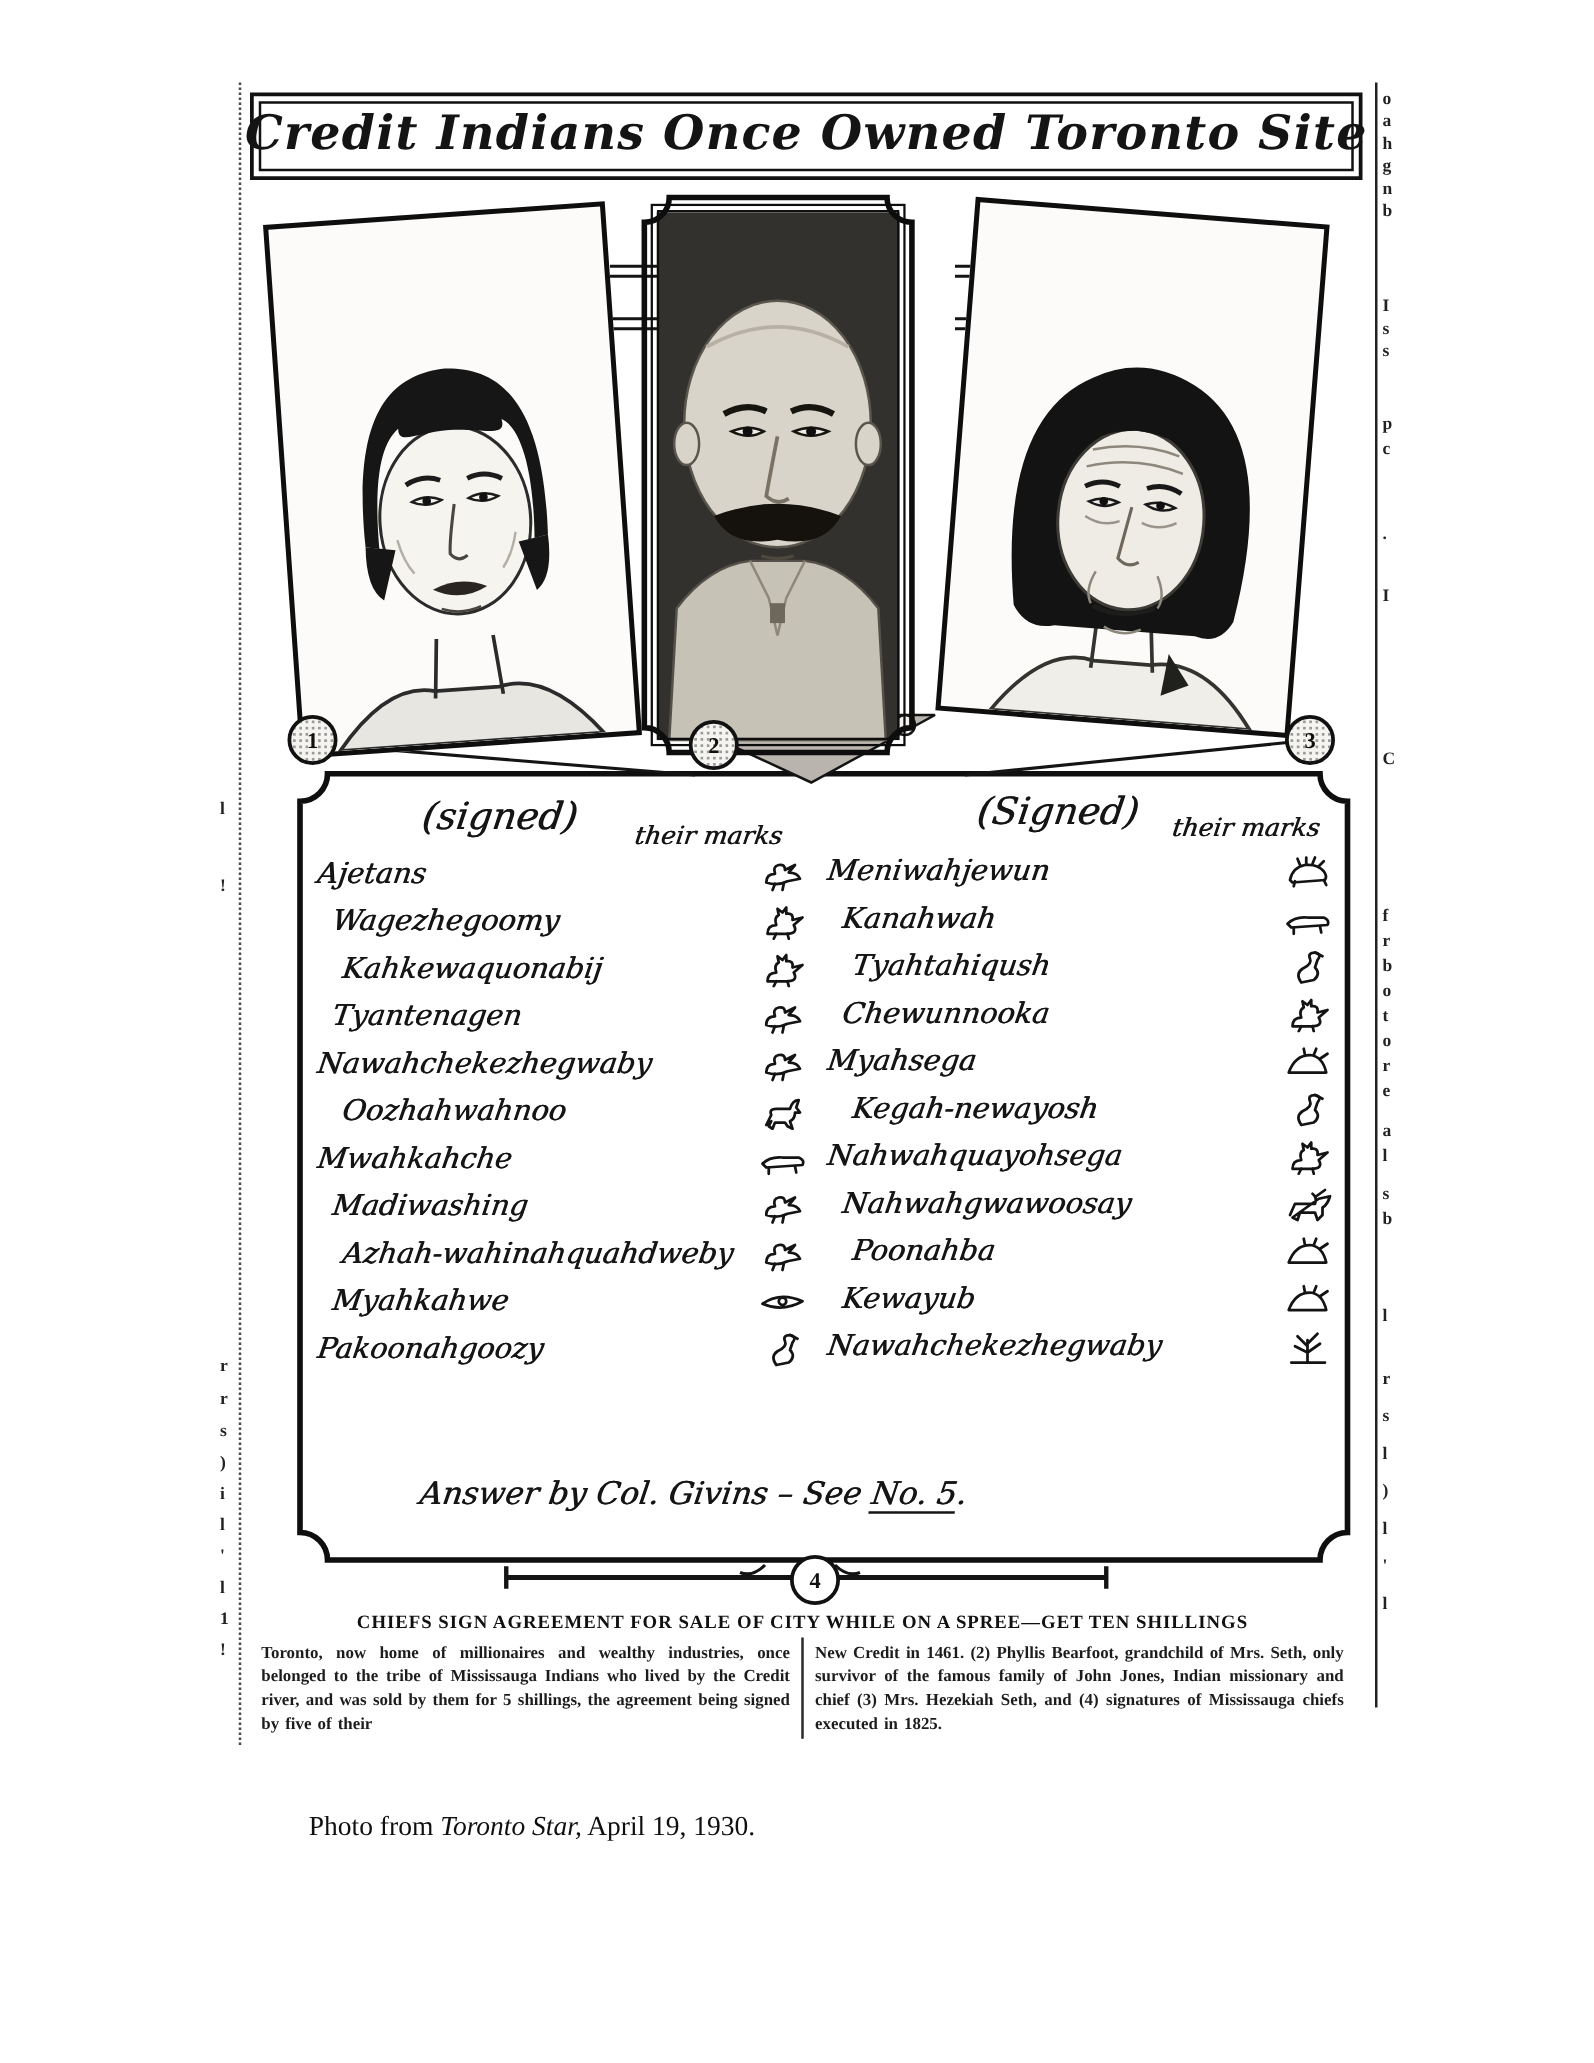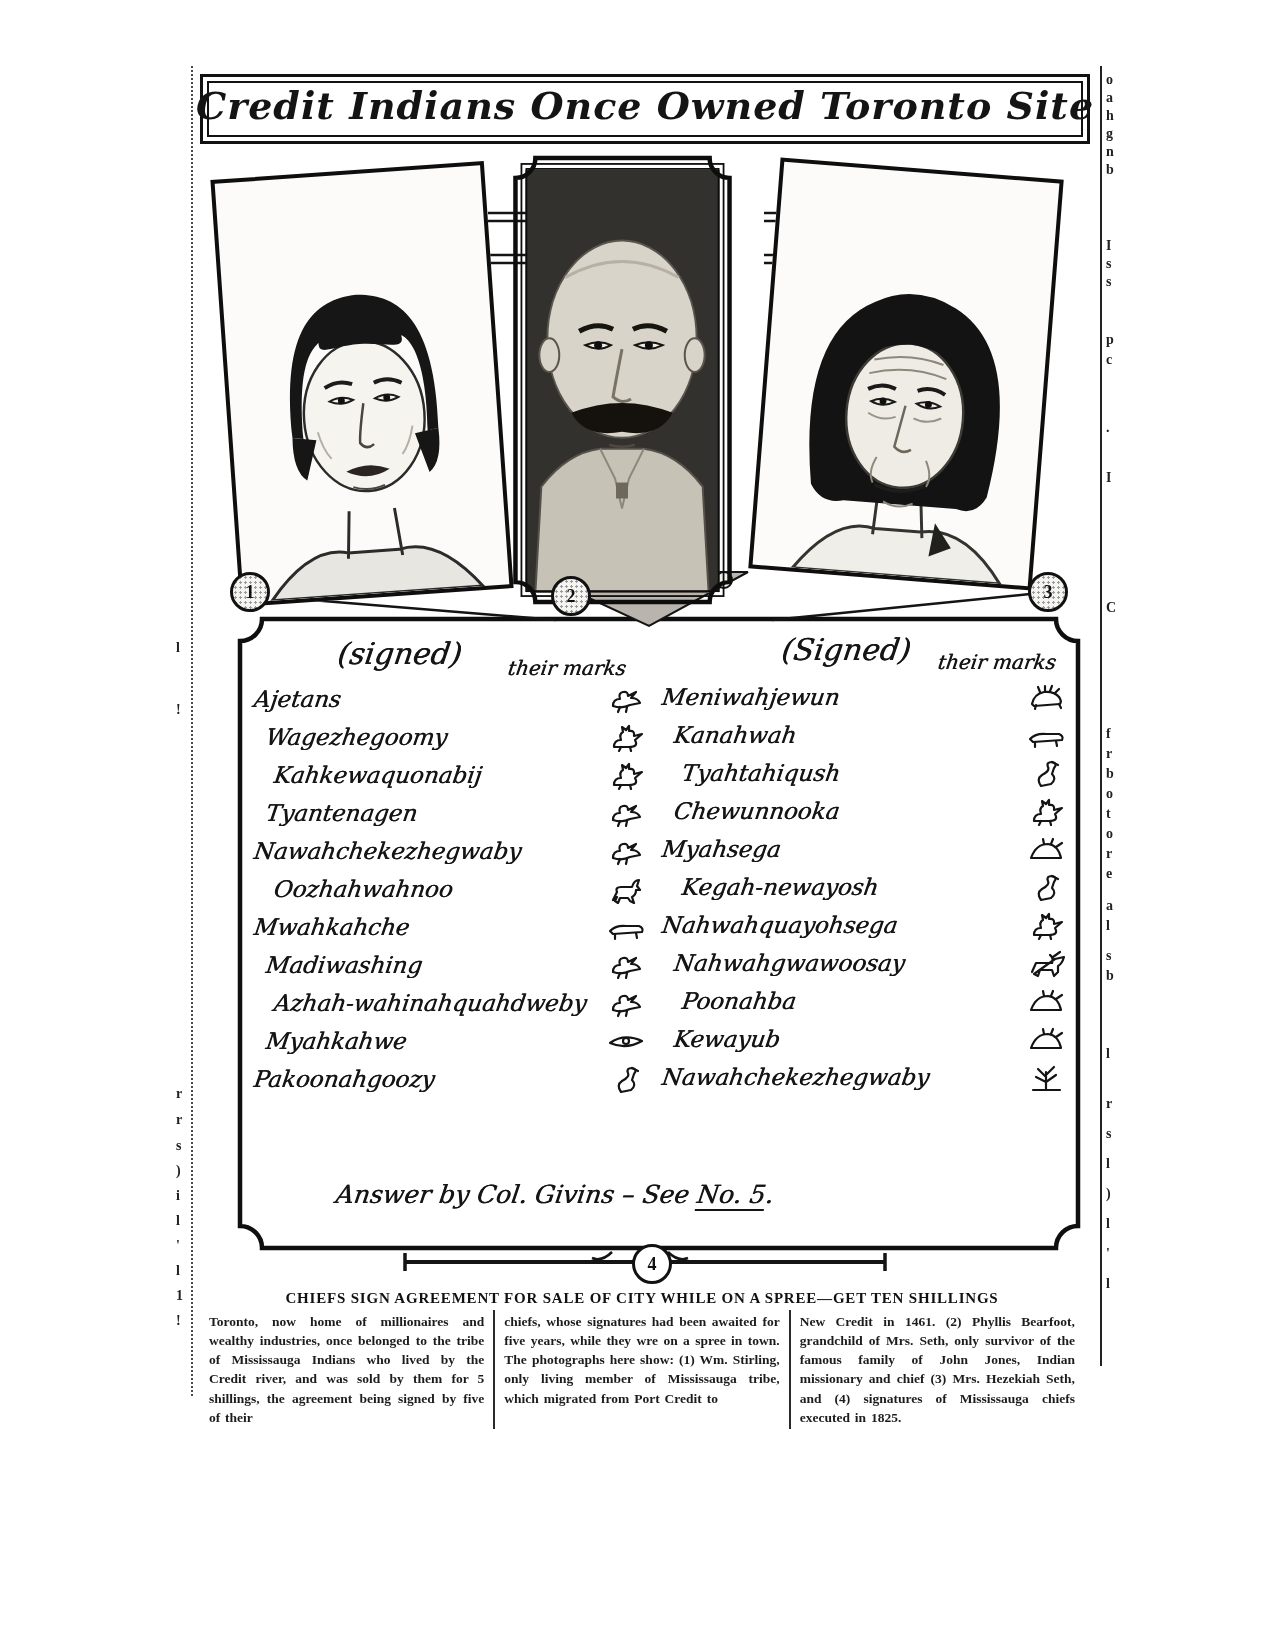--- a/index.html
+++ b/index.html
@@ -420,18 +420,20 @@
       </div>
     </div>
 
   <div class="abs doc-content hw footnote">
     <span class="skew"><span>Answer by Col. Givins – See </span><span class="ref">No. 5</span><span>.</span></span>
   </div>
 
   <div class="abs article-headline">CHIEFS SIGN AGREEMENT FOR SALE OF CITY WHILE ON A SPREE—GET TEN SHILLINGS</div>
   <div class="abs columns">
     <div class="col">Toronto, now home of millionaires and wealthy industries, once belonged to the tribe of Mississauga Indians who lived by the Credit river, and was sold by them for 5 shillings, the agreement being signed by five of their</div>
-    <div class="col">chiefs, whose signatures had been awaited for five years, while they wre on a spree in town. The photographs here show: (1) Wm. Stirling, only living member of Mississauga tribe, which migrated from Port Credit to</div>
     <div class="col">New Credit in 1461. (2) Phyllis Bearfoot, grandchild of Mrs. Seth, only survivor of the famous family of John Jones, Indian missionary and chief (3) Mrs. Hezekiah Seth, and (4) signatures of Mississauga chiefs executed in 1825.</div>
   </div>
 
+  <div class="abs caption">
+    <span>Photo from </span><span class="ital">Toronto Star,</span><span> April 19, 1930.</span>
+  </div>
 
 </div>
 
 </body></html>

